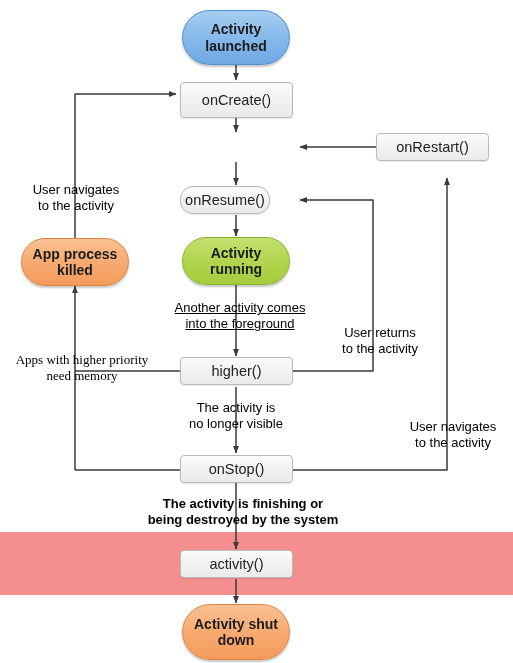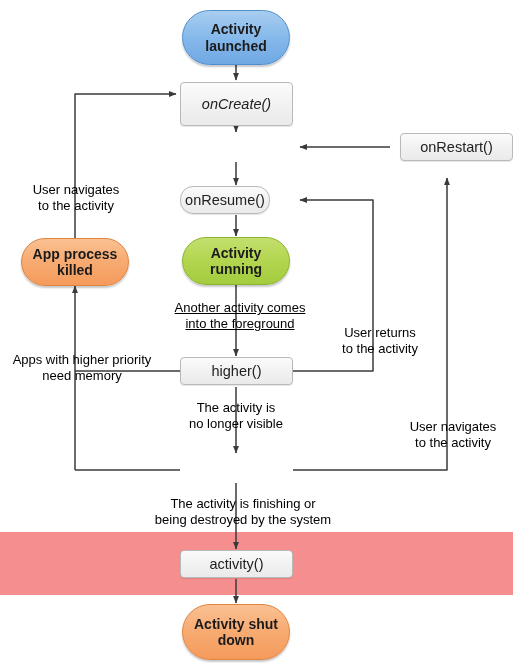--- a/index.html
+++ b/index.html
@@ -122,26 +122,26 @@
 
       <path d="M390,147 L300,147" marker-end="url(#ah)"></path>
     </g>
   </svg>
 
   <div class="node state state-blue" style="left:182px; top:10px; width:108px; height:55px;">
     <span>Activity
 launched</span>
   </div>
 
-  <div class="node callback" style="left:180px; top:82px; width:113px; height:44px;font-style:italic;">
+  <div class="node callback" style="left:180px; top:82px; width:113px; height:36px;">
     <span>onCreate()</span>
   </div>
 
 
-  <div class="node callback" style="left:400px; top:133px; width:113px; height:28px;">
+  <div class="node callback" style="left:376px; top:133px; width:113px; height:28px;">
     <span>onRestart()</span>
   </div>
 
   <div class="node callback" style="left:180px; top:186px; width:90px; height:28px;border-radius:13px;">
     <span>onResume()</span>
   </div>
 
   <div class="node state state-green" style="left:182px; top:237px; width:108px; height:48px;">
     <span>Activity
 running</span>
@@ -149,44 +149,47 @@
 
   <div class="node state state-orange" style="left:21px; top:238px; width:108px; height:48px;">
     <span>App process
 killed</span>
   </div>
 
   <div class="node callback" style="left:180px; top:357px; width:113px; height:28px;">
     <span>higher()</span>
   </div>
 
+  <div class="node callback" style="left:180px; top:455px; width:113px; height:28px;">
+    <span>onStop()</span>
+  </div>
 
   <div class="node callback" style="left:180px; top:550px; width:113px; height:28px;">
     <span>activity()</span>
   </div>
 
   <div class="node state state-orange" style="left:182px; top:604px; width:108px; height:56px;">
     <span>Activity
 shut down</span>
   </div>
 
   <div class="caption" style="left:8px; top:182px; width:136px;">User navigates
 to the activity</div>
 
   <div class="caption" style="left:156px; top:300px; width:168px;text-decoration:underline;">Another activity comes
 into the foreground</div>
 
-  <div class="caption" style="left:6px; top:352px; width:152px;">Apps with higher priority
+  <div class="caption" style="left:6px; top:352px; width:152px;font-family:Liberation Serif, serif;">Apps with higher priority
 need memory</div>
 
   <div class="caption" style="left:330px; top:325px; width:100px;">User returns
 to the activity</div>
 
   <div class="caption" style="left:172px; top:400px; width:128px;">The activity is
 no longer visible</div>
 
   <div class="caption" style="left:400px; top:419px; width:106px;">User navigates
 to the activity</div>
 
-  <div class="caption" style="left:142px; top:496px; width:202px;">The activity is finishing or
+  <div class="caption" style="left:142px; top:496px; width:202px;font-weight:bold;">The activity is finishing or
 being destroyed by the system</div>
 
 </div>
 
 </body></html>

